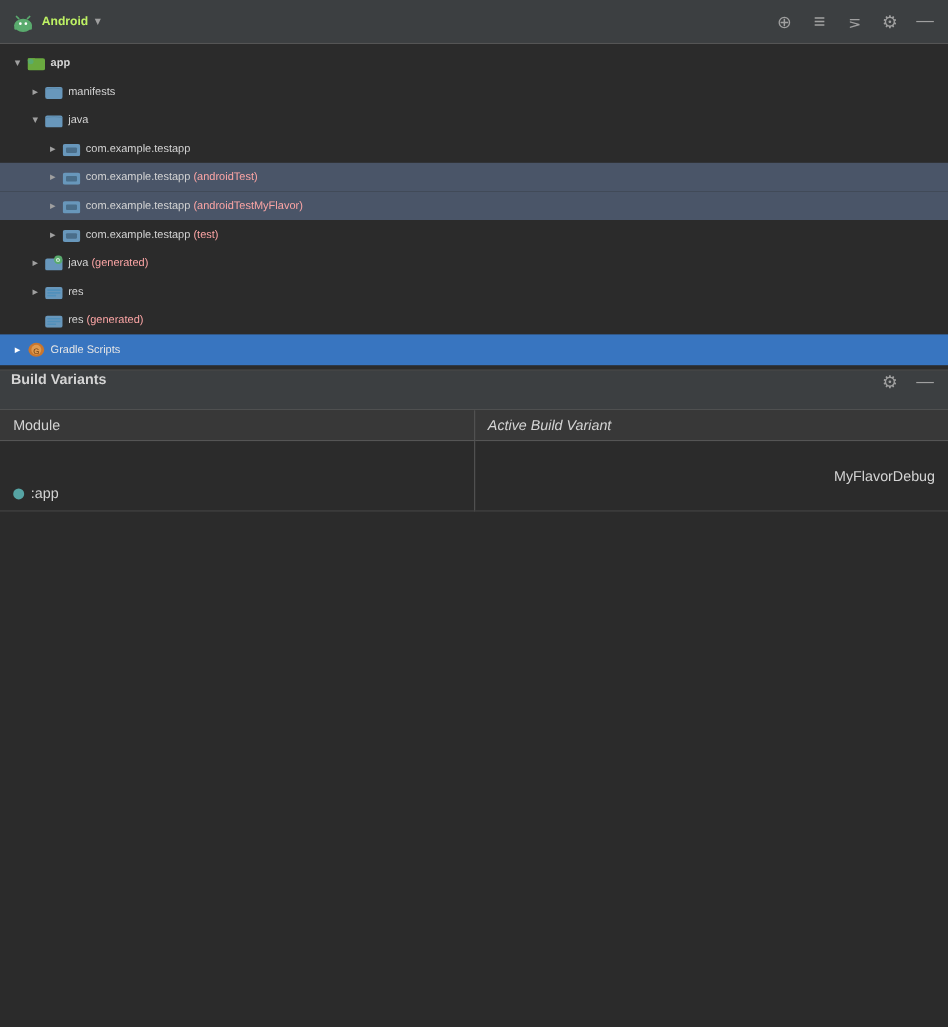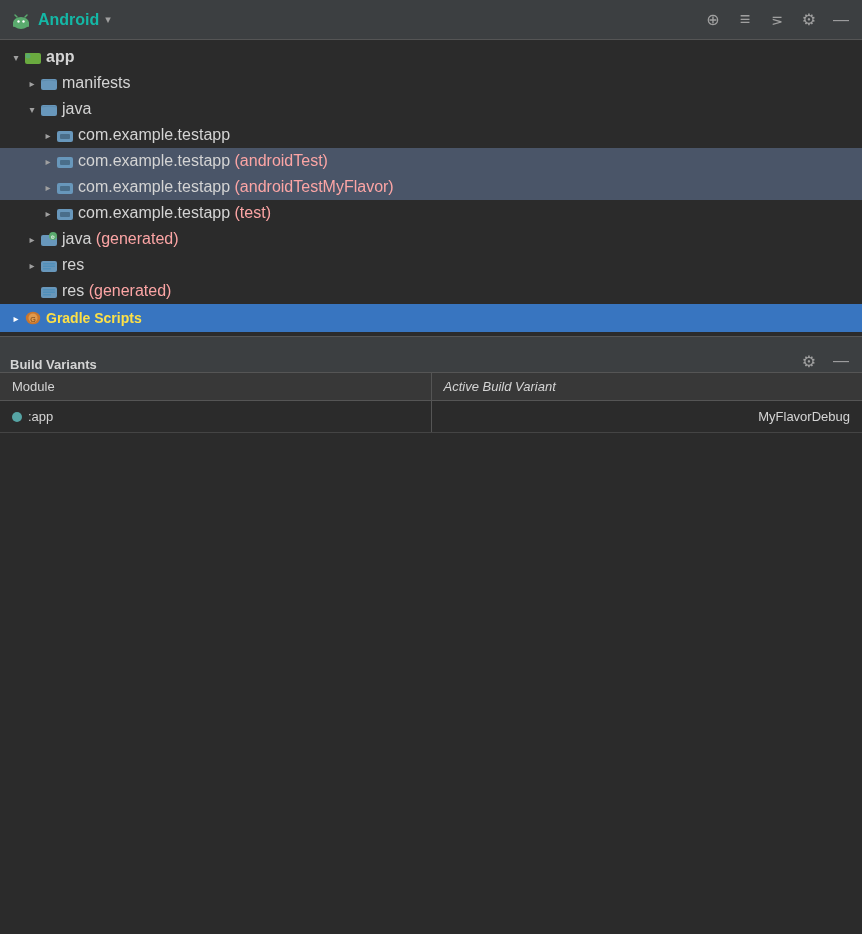--- a/index.html
+++ b/index.html
@@ -22,23 +22,23 @@
       padding: 0 10px;
       border-bottom: 1px solid #555;
     }
     .toolbar-left {
       display: flex;
       align-items: center;
       gap: 6px;
       flex: 1;
     }
     .toolbar-title {
-      font-size: 16px;
+      font-size: 11px;
       font-weight: bold;
-      color: #14b8a6;
+      color: #bef264;
     }
     .chevron-down {
       color: #a0a0a0;
       font-size: 11px;
     }
     .toolbar-actions {
       display: flex;
       align-items: center;
       gap: 10px;
     }
@@ -82,21 +82,21 @@
     .folder-icon {
       width: 18px;
       height: 18px;
       margin-right: 4px;
       flex-shrink: 0;
       display: inline-flex;
       align-items: center;
       justify-content: center;
     }
 
-    .item-label { font-size: 16px; }
+    .item-label { font-size: 10px; }
     .item-label-gray { color: #fca5a5; }
     .item-label-bold { font-weight: bold; color: #d4d4d4; }
 
     
     .gradle-row {
       background: #3875c0;
       display: flex;
       align-items: center;
       height: 28px;
       padding-right: 8px;
@@ -107,21 +107,21 @@
       font-weight: bold;
       font-size: 14px;
     }
 
     
     .build-variants-panel {
       border-top: 1px solid #555;
     }
     .build-variants-header {
       display: flex;
-      align-items: flex-end;
+      align-items: flex-start;
       background: #3c3f41;
       height: 36px;
       padding: 0 10px;
       border-bottom: 1px solid #555;
     }
     .build-variants-title {
       flex: 1;
       font-size: 13px;
       font-weight: bold;
       color: #d4d4d4;
@@ -159,20 +159,21 @@
     }
     .bv-table td:last-child { border-right: none; text-align: right; }
 
     .col-module { width: 430px; }
     .col-variant { width: 430px; font-style: italic; }
 
     .td-module {
       display: flex;
       align-items: center;
       gap: 6px;
+      margin-top: 32px;
     }
     .module-dot {
       width: 10px;
       height: 10px;
       border-radius: 50%;
       background: #56a4a4;
       flex-shrink: 0;
     }
 
     
@@ -345,21 +346,21 @@
   <div class="gradle-row">
     <span class="indent" style="width:8px"></span>
     <span class="tree-arrow" style="color:white; width:16px; text-align:center;">▸</span>
     <span class="folder-icon">
       <svg width="20" height="18" viewBox="0 0 20 18">
           <ellipse cx="10" cy="9" rx="8" ry="7" fill="#c9762e"></ellipse>
           <ellipse cx="10" cy="9" rx="5" ry="5" fill="#e09a4e"></ellipse>
           <text x="7" y="13" font-size="8" fill="#6b3a10">G</text>
         </svg>
     </span>
-    <span class="item-label" style="color:#fde047; font-weight:bold; font-size:14px;">Gradle Scripts</span>
+    <span class="item-label" style="color:#e5e5e5; font-weight:normal; font-size:10px;">Gradle Scripts</span>
   </div>
 
 </div>
 
 <div class="build-variants-panel">
   <div class="build-variants-header">
     <span class="build-variants-title">Build Variants</span>
     <div class="build-variants-actions">
       <span class="toolbar-btn" title="Settings">⚙</span>
       <span class="toolbar-btn" title="Minimize">—</span>

